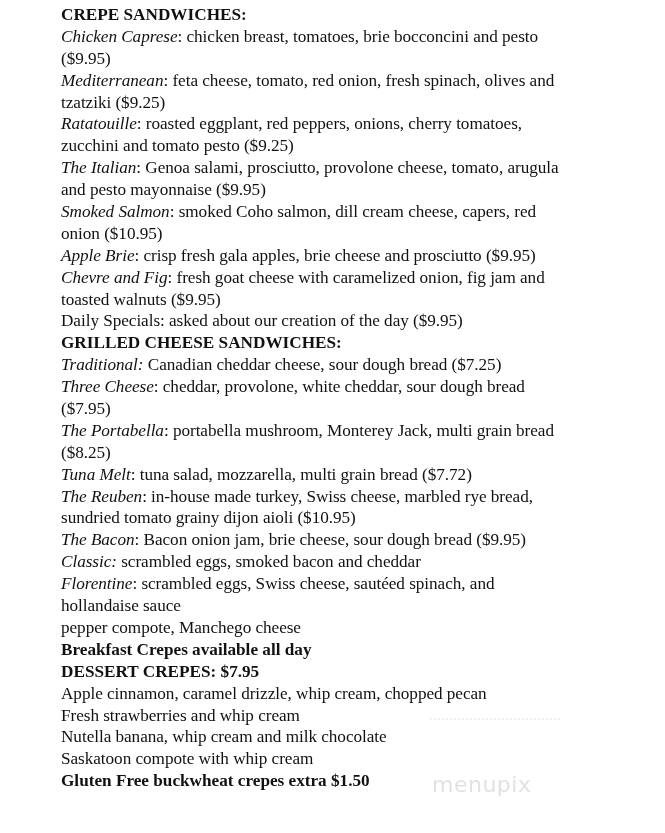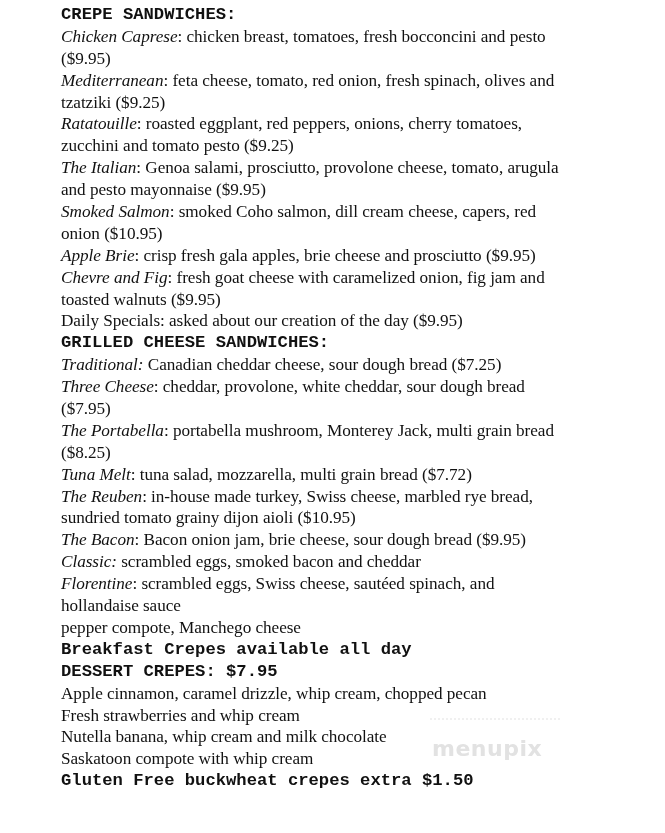--- a/index.html
+++ b/index.html
@@ -8,40 +8,40 @@
     background: #ffffff;
     font-family: "Liberation Serif", "DejaVu Serif", serif;
     color: #111111;
     position: relative;
   }
   .page { position: absolute; left: 61px; top: 4px; width: 580px; }
   .line {
     height: 21.9px; line-height: 21.9px;
     font-size: 17.2px; white-space: pre; letter-spacing: -0.05px;
   }
-  .heading { font-weight: bold; letter-spacing: 0; font-family: Liberation Mono, monospace; }
+  .heading { font-weight: bold; letter-spacing: 0; }
   .name { font-style: italic; }
   .watermark {
-    position: absolute; left: 432px; top: 736px;
+    position: absolute; left: 432px; top: 772px;
     font-family: "DejaVu Sans", sans-serif; font-size: 22px;
-    color: #e2e2e2; letter-spacing: 0.5px; font-weight: bold;
+    color: #e2e2e2; letter-spacing: 0.5px;
   }
   .watermark-top {
     position: absolute; left: 430px; top: 718px; width: 130px; height: 4px;
     border-top: 2px dotted #f0f0f0;
   }
 </style>
 </head>
 <body>
 
 <div class="page">
 
   <div class="line heading">CREPE SANDWICHES:</div>
 
-  <div class="line"><span class="name">Chicken Caprese</span><span>: chicken breast, tomatoes, fresh bocconcini and pesto</span></div>
+  <div class="line"><span class="name">Chicken Caprese</span><span>: chicken breast, tomatoes, brie bocconcini and pesto</span></div>
   <div class="line">($9.95)</div>
 
   <div class="line"><span class="name">Mediterranean</span><span>: feta cheese, tomato, red onion, fresh spinach, olives and</span></div>
   <div class="line">tzatziki ($9.25)</div>
 
   <div class="line"><span class="name">Ratatouille</span><span>: roasted eggplant, red peppers, onions, cherry tomatoes,</span></div>
   <div class="line">zucchini and tomato pesto ($9.25)</div>
 
   <div class="line"><span class="name">The Italian</span><span>: Genoa salami, prosciutto, provolone cheese, tomato, arugula</span></div>
   <div class="line">and pesto mayonnaise ($9.95)</div>

